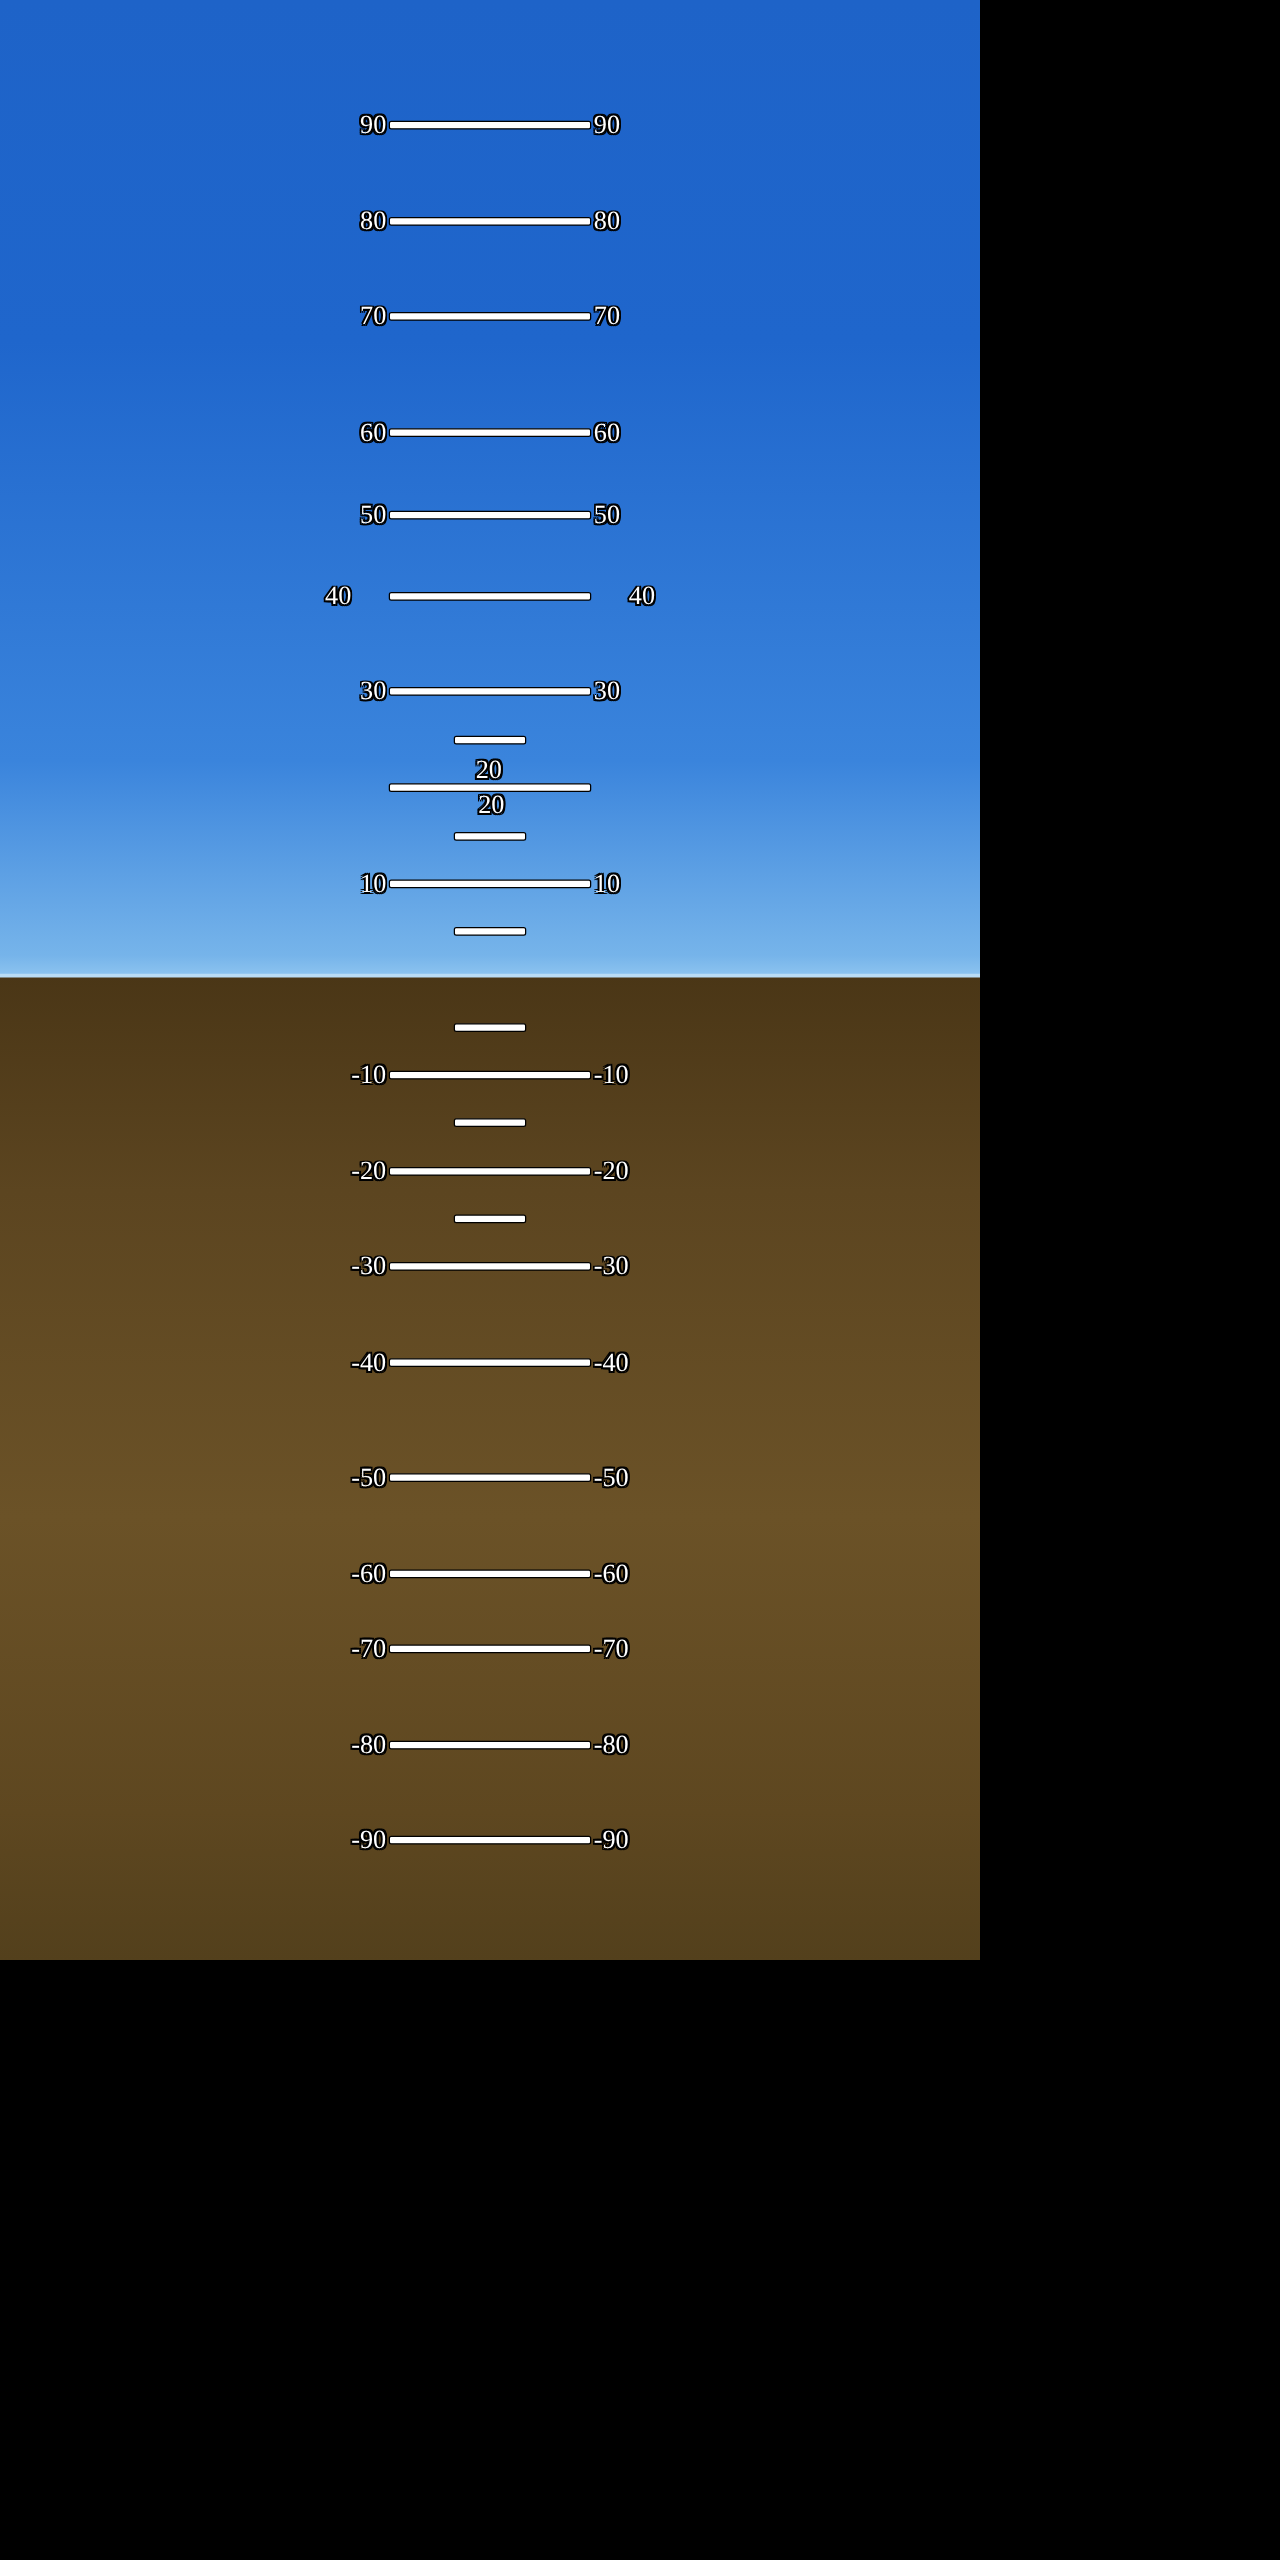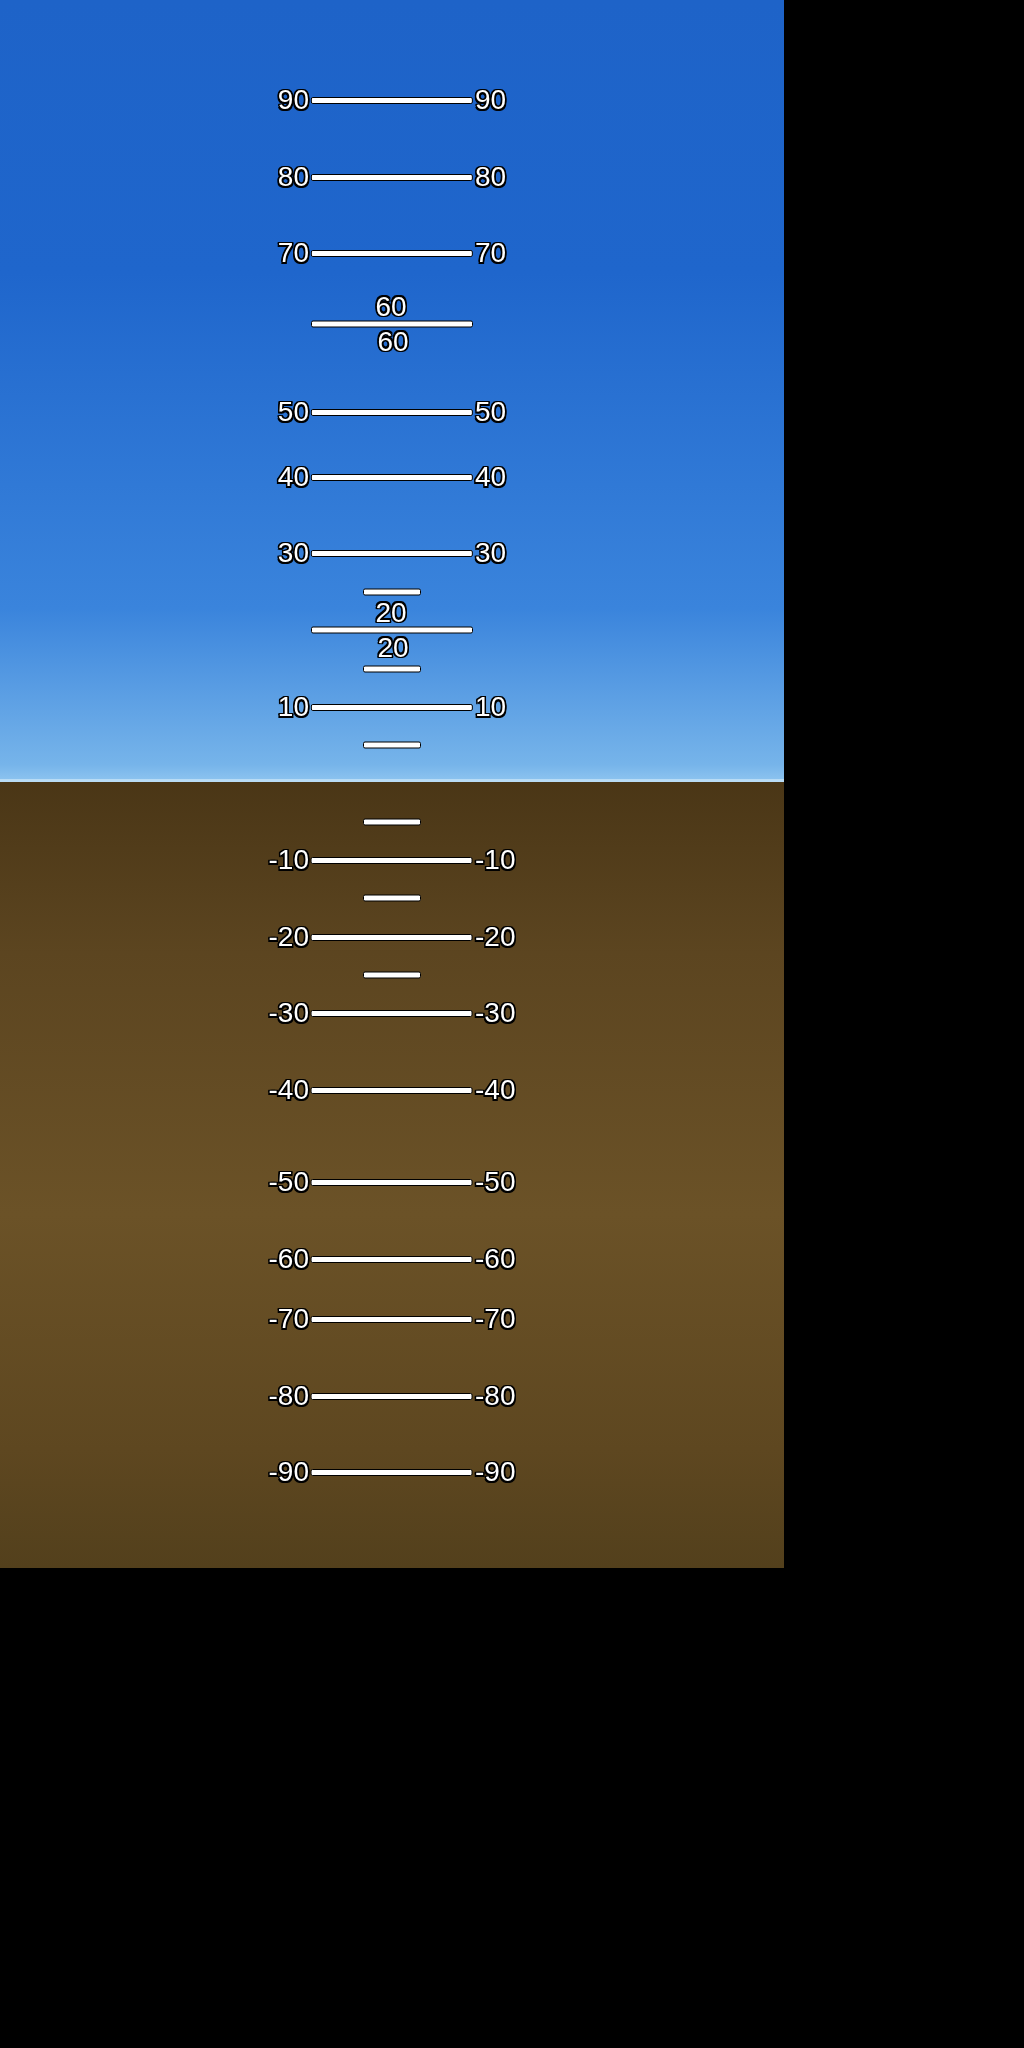--- a/index.html
+++ b/index.html
@@ -70,23 +70,23 @@
     background: #ffffff;
     border: 1.5px solid #000000;
     border-radius: 2px;
     box-sizing: content-box;
   }
   .rung.major .bar { width: 160px; }
   .rung.minor .bar { width: 56px; }
 
   .lbl {
     color: #ffffff;
-    font-size: 28px;
+    font-size: 21px;
     line-height: 1;
-    font-family: Liberation Sans, sans-serif;
+    font-family: Liberation Serif, serif;
     text-shadow:
       -1.5px -1.5px 0 #000, 1.5px -1.5px 0 #000,
       -1.5px  1.5px 0 #000, 1.5px  1.5px 0 #000,
       -1.5px 0 0 #000, 1.5px 0 0 #000,
        0 -1.5px 0 #000, 0 1.5px 0 #000;
   }
   .lbl.left  { margin-right: 2px; text-align: right; }
   .lbl.right { margin-left: 2px; text-align: left; }
 </style>
 </head>
@@ -105,31 +105,31 @@
       <div class="rung major" style="top: 177px;">
         <span class="lbl left">80</span>
         <span class="bar"></span>
         <span class="lbl right">80</span>
       </div>
       <div class="rung major" style="top: 253px;">
         <span class="lbl left">70</span>
         <span class="bar"></span>
         <span class="lbl right">70</span>
       </div>
-      <div class="rung major" style="top: 324px; flex-direction: column;">
+      <div class="rung major" style="top: 346px;">
         <span class="lbl left">60</span>
         <span class="bar"></span>
         <span class="lbl right">60</span>
       </div>
       <div class="rung major" style="top: 412px;">
         <span class="lbl left">50</span>
         <span class="bar"></span>
         <span class="lbl right">50</span>
       </div>
-      <div class="rung major" style="top: 477px;">
+      <div class="rung major" style="top: 477px; gap: 28px;">
         <span class="lbl left">40</span>
         <span class="bar"></span>
         <span class="lbl right">40</span>
       </div>
       <div class="rung major" style="top: 553px;">
         <span class="lbl left">30</span>
         <span class="bar"></span>
         <span class="lbl right">30</span>
       </div>
       <div class="rung minor" style="top: 592px;">

